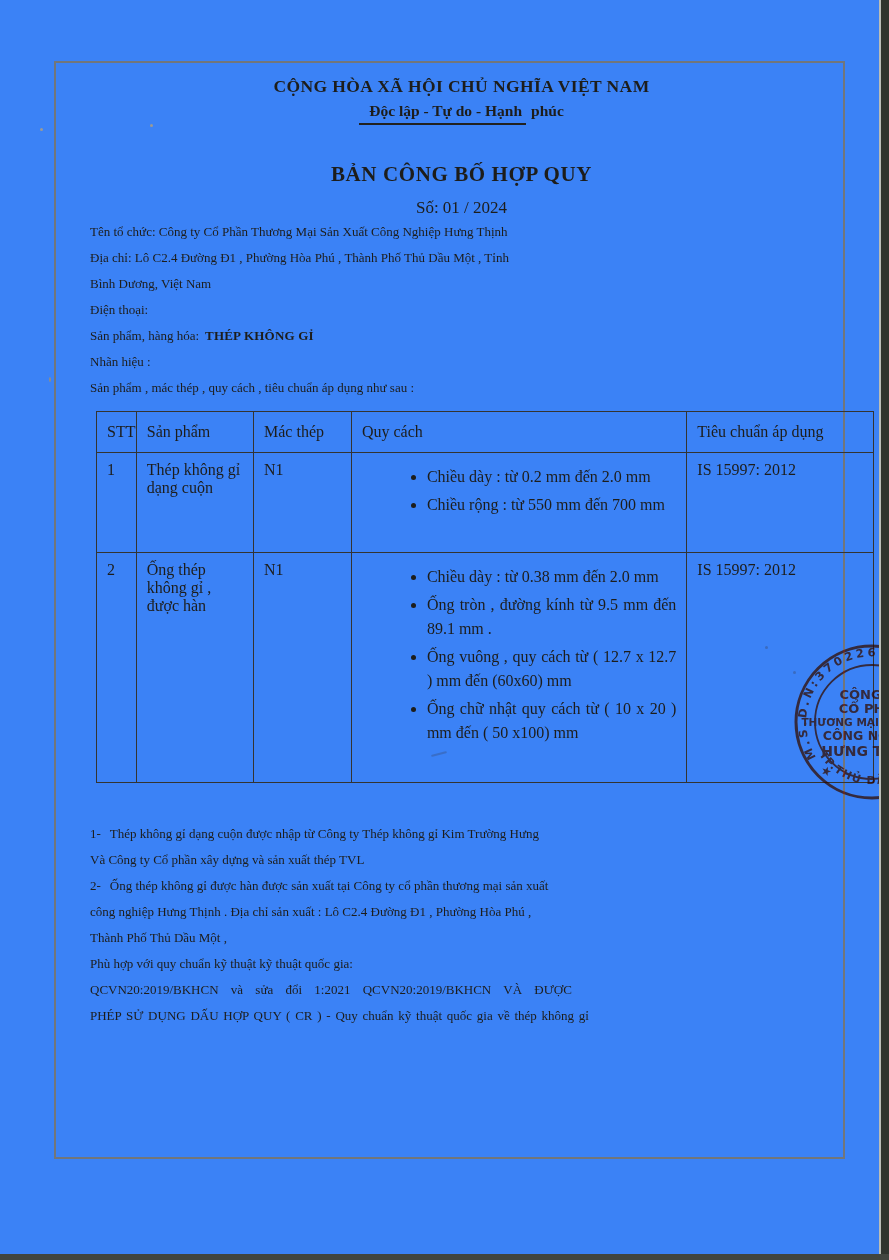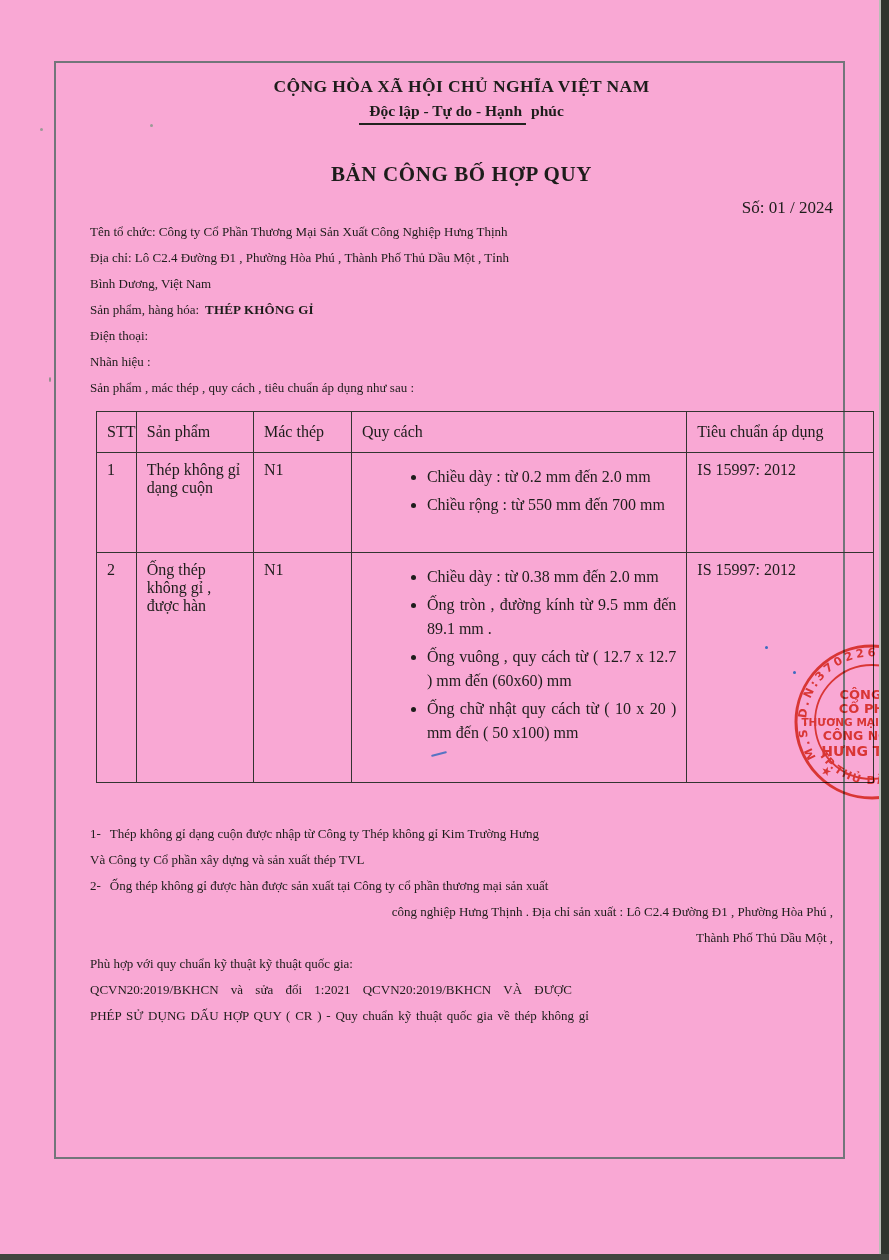--- a/index.html
+++ b/index.html
@@ -3,21 +3,21 @@
 <meta charset="utf-8">
 <style>
   html,body{margin:0;padding:0;}
   body{
     font-family:"Liberation Serif","DejaVu Serif",serif;
     background:#e9e9e7;
   }
   .scan{
     position:relative;
     width:889px;height:1260px;
-    background:#f9a8d4;
+    background:#3b82f6;
     overflow:hidden;
     color:#1d1d1b;
   }
   
   .edge-right{
     position:absolute;top:0;right:0;width:8px;height:1260px;
     background:#2f342e;z-index:60;
   }
   .edge-right::before{
     content:"";position:absolute;left:-2px;top:0;width:2px;height:100%;
@@ -34,26 +34,26 @@
     border:2px solid #72767a;
     box-sizing:border-box;
     padding:12px 10px 0 34px;
   }
   .center{text-align:center;}
   .nat-title{font-size:17.5px;line-height:22px;font-weight:bold;letter-spacing:.4px;margin:0;}
   .motto{font-size:15.5px;line-height:20px;font-weight:bold;margin-top:4px;}
   .motto .u{border-bottom:2px solid #22221f;padding:0 4px 2px 10px;display:inline-block;}
   .motto .tail{margin-left:5px;}
   .doc-title{font-size:21px;line-height:26px;font-weight:bold;letter-spacing:.6px;margin-top:36px;}
-  .doc-no{font-size:17px;line-height:22px;margin-top:10px;text-align:right;}
+  .doc-no{font-size:17px;line-height:22px;margin-top:10px;}
   p.b{font-size:13px;line-height:26px;margin:0;}
   .mt12{margin-top:12px;} .mt6{margin-top:6px;} .mt5{margin-top:5px;} .mt3{margin-top:3px;}
   .lbl-bold{font-weight:bold;margin-left:6px;letter-spacing:.2px;}
   .indent10{margin-left:10px;}
-  .indent35{margin-left:35px;text-align:right;}
+  .indent35{margin-left:35px;}
   .marker{margin-right:9px;}
   
   table.spec{
     border-collapse:collapse;
     margin:10px 0 0 6px;
     table-layout:fixed;
     width:778px;
     font-size:16px;
   }
   table.spec td,table.spec th{
@@ -118,25 +118,25 @@
     <div class="motto center">
       <span class="u">Độc lập - Tự do - Hạnh</span><span class="tail">phúc</span>
     </div>
 
     <div class="doc-title center">BẢN CÔNG BỐ HỢP QUY</div>
     <div class="doc-no center">Số: 01 / 2024</div>
 
     <p class="b mt12">Tên tổ chức: Công ty Cổ Phần Thương Mại Sản Xuất Công Nghiệp Hưng Thịnh</p>
     <p class="b mt3"><span>Địa chỉ: Lô C2.4 Đường Đ1 , Phường Hòa Phú , Thành Phố Thủ Dầu Một , Tỉnh</span><br>
       <span>Bình Dương, Việt Nam</span></p>
+    <p class="b mt12">Điện thoại:</p>
+
     <p class="b mt6 indent10">
       <span>Sản phẩm, hàng hóa:</span><span class="lbl-bold">THÉP KHÔNG GỈ</span>
     </p>
-
-    <p class="b mt12">Điện thoại:</p>
     <p class="b mt5 indent10">Nhãn hiệu :</p>
     <p class="b mt5 indent10">Sản phẩm , mác thép , quy cách , tiêu chuẩn áp dụng như sau :</p>
 
     <table class="spec">
       <tbody>
           <tr>
         <th class="c-stt">STT</th>
         <th class="c-sp">Sản phẩm</th>
         <th class="c-mt">Mác thép</th>
         <th class="c-qc">Quy cách</th>

